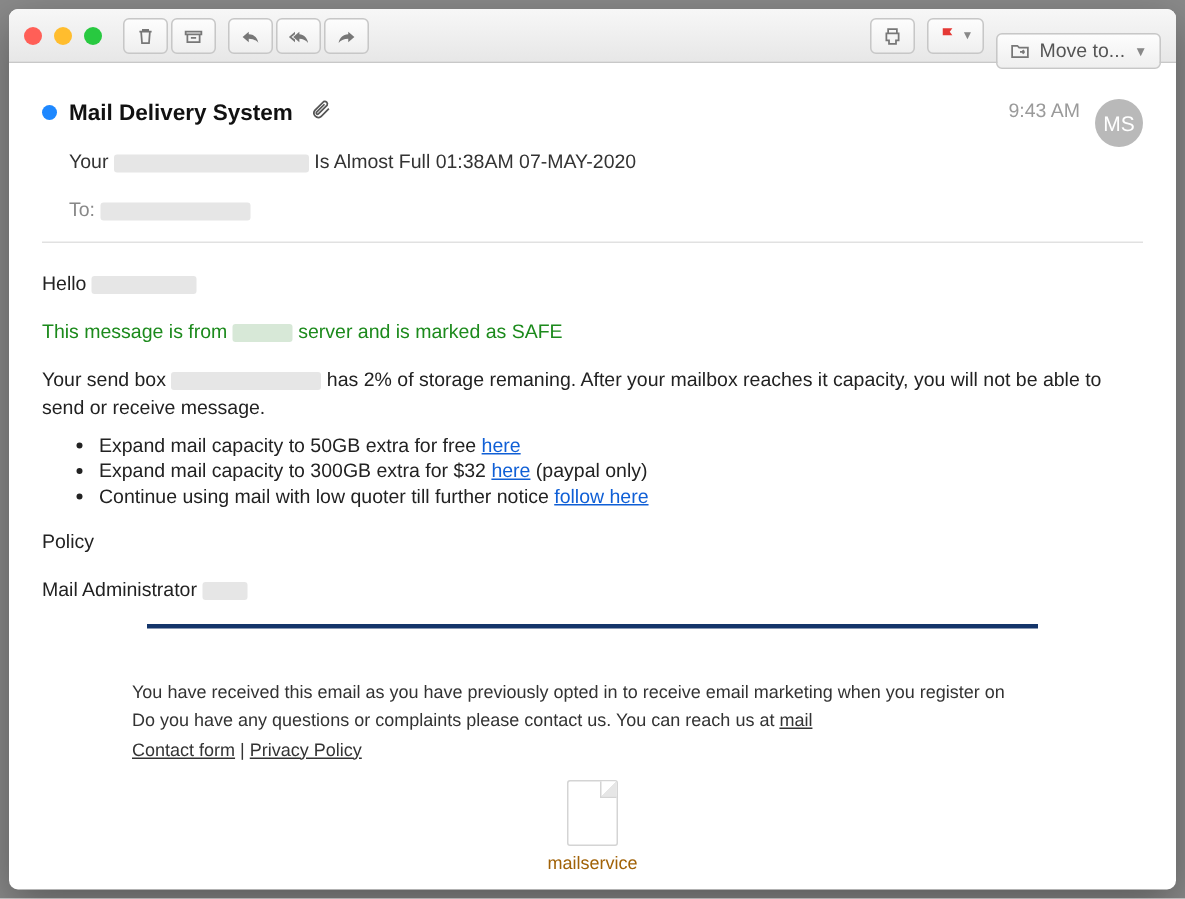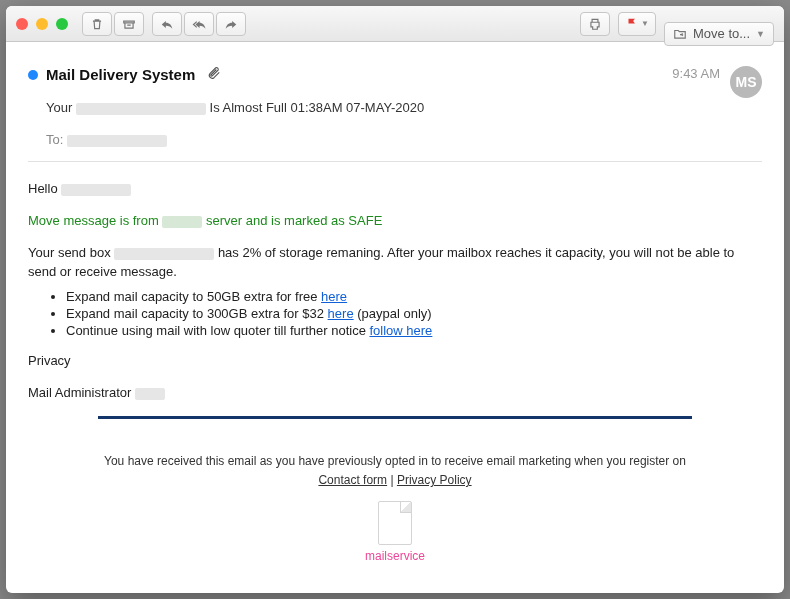--- a/index.html
+++ b/index.html
@@ -62,50 +62,50 @@
 }
 .move-to .chev { font-size:9px; color:#888; }
 
 .content { flex:1; overflow:auto; padding: 24px 22px 10px 22px; font-size:13px; color:#222; position:relative; }
 
 .header-row { display:flex; align-items:flex-start; }
 .unread-dot { width:10px; height:10px; background:#1e88ff; border-radius:50%; margin-top:4px; margin-right:8px; flex-shrink:0;}
 .sender { font-weight:700; font-size:15px; color:#111; }
 .clip { margin-left:8px; color:#555; }
 .time { color:#9a9a9a; font-size:13px; }
-.avatar { width:32px; height:32px; border-radius:50%; background:#b9b9b9; color:#fff; display:flex; align-items:center; justify-content:center; font-size:14px; font-weight:700; margin-left:10px;}
+.avatar { width:32px; height:32px; border-radius:50%; background:#b9b9b9; color:#fff; display:flex; align-items:center; justify-content:center; font-size:14px; font-weight:400; margin-left:10px;}
 
 .subject-line { margin-left:18px; margin-top:2px; color:#333; font-size:13px;}
 .to-line { margin-left:18px; margin-top:17px; color:#888; font-size:13px;}
 
 .divider { border:none; border-top:1px solid #e1e1e1; margin:14px 0 18px 0;}
 
 .body p { margin-bottom:14px; line-height:1.4;}
 .body .safe-line { color:#1c8a1c; }
 .redact { display:inline-block; background:#e6e6e6; height:12px; border-radius:2px; vertical-align:middle; }
 .redact.r40 { width:40px; } .redact.r70 { width:70px; } .redact.r100 { width:100px; } .redact.r130 { width:130px; } .redact.r30 { width:30px; }
 .link { color:#0f5fd6; text-decoration:underline; cursor:pointer; }
 ul.expand { margin: -6px 0 14px 38px; }
 ul.expand li { list-style: disc; margin:2px 0; }
 
 .footer-rule { border:none; border-top:3px solid #14356a; margin: 10px 70px 8px 70px; }
-.footer-text { text-align:center; font-size:12px; color:#333; line-height:1.6; padding: 0 60px; margin-top: 33px;}
+.footer-text { font-size:12px; color:#333; line-height:1.6; padding: 0 60px; margin-top: 33px;}
 .footer-text .uline { text-decoration:underline; color:#333; cursor:pointer;}
 
 .attachment { display:flex; flex-direction:column; align-items:center; margin-top:10px;}
 .attachment .page {
   width:34px; height:44px; background:#fff; border:1px solid #d4d4d4; border-radius:2px;
   position:relative;
 }
 .attachment .page::before {
   content:""; position:absolute; top:0; right:0; width:10px; height:10px;
   background:linear-gradient(135deg,#fff 49%, #e6e6e6 50%);
   border-left:1px solid #d4d4d4; border-bottom:1px solid #d4d4d4;
 }
-.attachment .name { font-size:12px; color:#ec4899; margin-top:4px;}
+.attachment .name { font-size:12px; color:#a16207; margin-top:4px;}
 </style>
 </head>
 <body>
 
 <div class="window">
   <div class="titlebar">
     <div class="traffic">
       <div class="dot red"></div>
       <div class="dot yellow"></div>
       <div class="dot green"></div>
@@ -190,21 +190,21 @@
 
     <hr class="divider">
 
     <div class="body">
       <p>
         <span>Hello</span>
         <span class="redact r70"></span>
       </p>
 
       <p class="safe-line">
-        <span>Move message is from</span>
+        <span>This message is from</span>
         <span class="redact r40" style="background:#d7e8d7;"></span>
         <span>server and is marked as SAFE</span>
       </p>
 
       <p>
         <span>Your send box</span>
         <span class="redact r100"></span>
         <span>has 2% of storage remaning. After your mailbox reaches it capacity, you will not be able to send or receive message.</span>
       </p>
 
@@ -213,31 +213,34 @@
           <span>Expand mail capacity to 50GB extra for free </span><span class="link">here</span>
         </li>
         <li>
           <span>Expand mail capacity to 300GB extra for $32 </span><span class="link">here</span><span> (paypal only)</span>
         </li>
         <li>
           <span>Continue using mail with low quoter till further notice </span><span class="link">follow here</span>
         </li>
       </ul>
 
-      <p>Privacy</p>
+      <p>Policy</p>
       <p>
         <span>Mail Administrator</span>
         <span class="redact r30"></span>
       </p>
 
       <hr class="footer-rule">
 
       <div class="footer-text">
         <div>You have received this email as you have previously opted in to receive email marketing when you register on</div>
         <div>
+          <span>Do you have any questions or complaints please contact us. You can reach us at </span><span class="uline">mail</span>
+        </div>
+        <div>
           <span class="uline">Contact form</span><span> | </span><span class="uline">Privacy Policy</span>
         </div>
       </div>
 
       <div class="attachment">
         <div class="page"></div>
         <div class="name">mailservice</div>
       </div>
     </div>
   </div>

